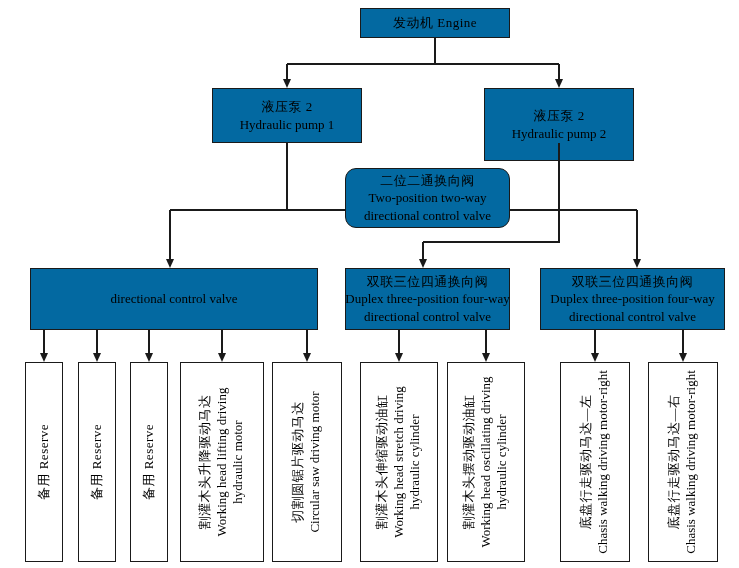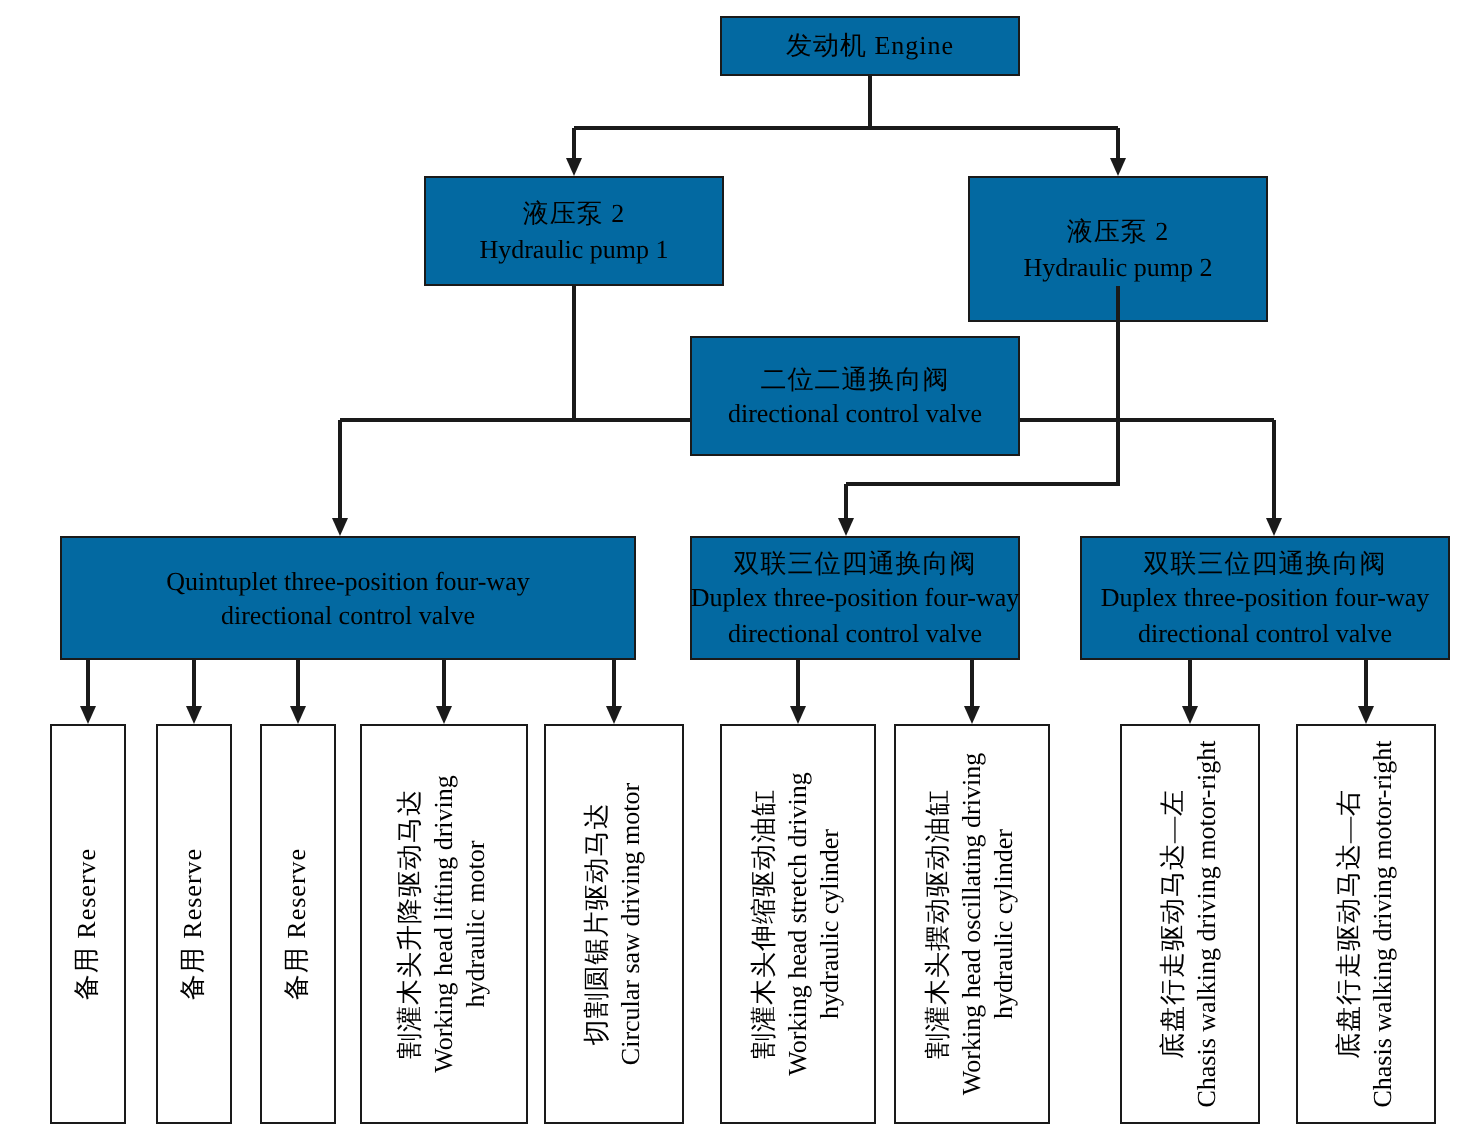--- a/index.html
+++ b/index.html
@@ -44,27 +44,27 @@
   <div class="node" style="left:212px;top:88px;width:150px;height:55px;">
     <span class="ln zh">液压泵 2</span>
     <span class="ln">Hydraulic pump 1</span>
   </div>
 
   <div class="node" style="left:484px;top:88px;width:150px;height:73px;">
     <span class="ln zh">液压泵 2</span>
     <span class="ln">Hydraulic pump 2</span>
   </div>
 
-  <div class="node" style="left:345px;top:168px;width:165px;height:60px;">
+  <div class="node" style="left:345px;top:168px;width:165px;height:60px;border-radius:11px;">
     <span class="ln zh">二位二通换向阀</span>
+    <span class="ln">Two-position two-way</span>
     <span class="ln">directional control valve</span>
   </div>
 
   <div class="node" style="left:30px;top:268px;width:288px;height:62px;">
-    <span class="ln">Quintuplet three-position four-way</span>
     <span class="ln">directional control valve</span>
   </div>
 
   <div class="node" style="left:345px;top:268px;width:165px;height:62px;">
     <span class="ln zh">双联三位四通换向阀</span>
     <span class="ln">Duplex three-position four-way</span>
     <span class="ln">directional control valve</span>
   </div>
 
   <div class="node" style="left:540px;top:268px;width:185px;height:62px;">

